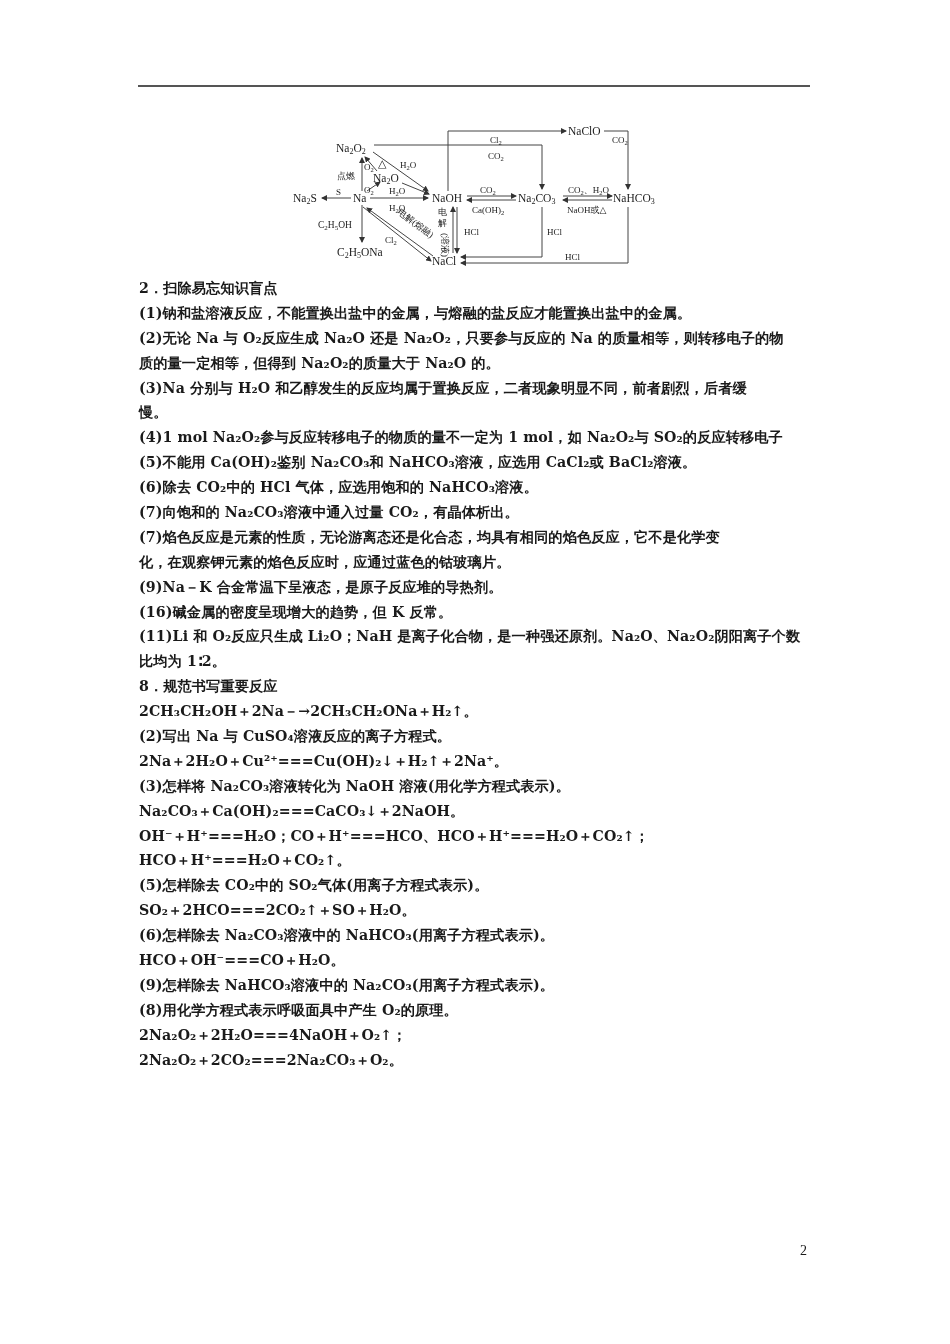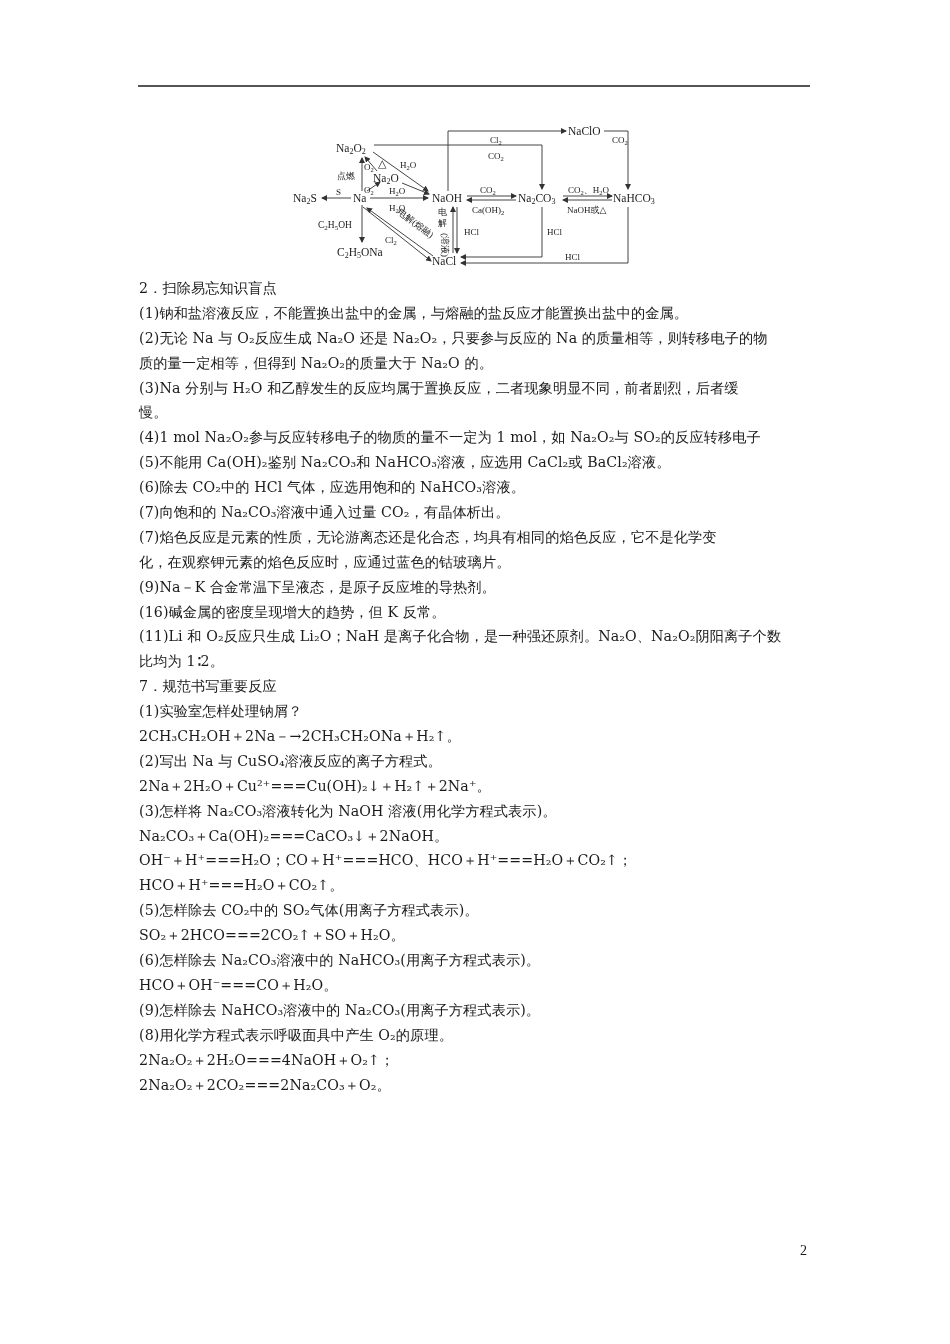--- a/index.html
+++ b/index.html
@@ -4,21 +4,21 @@
 <style>
   html, body { margin: 0; padding: 0; background: #ffffff; }
   body { width: 950px; height: 1344px; position: relative; overflow: hidden;
          font-family: "DejaVu Serif", "Liberation Serif", serif; color: #1a1a1a; }
   .rule { position: absolute; left: 138px; top: 85px; width: 672px; height: 2px; background: #555; }
   .diagram { position: absolute; left: 285px; top: 125px; width: 380px; height: 148px; }
   .diagram svg { width: 380px; height: 148px; display: block; }
   .diagram text { font-family: "Liberation Serif", "DejaVu Serif", serif; fill: #222; }
   .body-text { position: absolute; left: 139px; top: 276px; width: 675px;
                font-size: 14.2px; line-height: 24.9px; letter-spacing: 0.1px; }
-  .line { white-space: nowrap; height: 24.9px; }
+  .line { white-space: nowrap; height: 24.9px; font-weight: bold; }
   .heading { }
   .page-num { position: absolute; left: 800px; top: 1243px; font-size: 14px;
               font-family: "Liberation Serif", serif; }
 </style>
 </head>
 <body>
 
 <div class="rule"></div>
 
 <div class="diagram">
@@ -128,22 +128,21 @@
   <div class="line">(5)不能用 Ca(OH)₂鉴别 Na₂CO₃和 NaHCO₃溶液，应选用 CaCl₂或 BaCl₂溶液。</div>
   <div class="line">(6)除去 CO₂中的 HCl 气体，应选用饱和的 NaHCO₃溶液。</div>
   <div class="line">(7)向饱和的 Na₂CO₃溶液中通入过量 CO₂，有晶体析出。</div>
   <div class="line">(7)焰色反应是元素的性质，无论游离态还是化合态，均具有相同的焰色反应，它不是化学变</div>
   <div class="line">化，在观察钾元素的焰色反应时，应通过蓝色的钴玻璃片。</div>
   <div class="line">(9)Na－K 合金常温下呈液态，是原子反应堆的导热剂。</div>
   <div class="line">(16)碱金属的密度呈现增大的趋势，但 K 反常。</div>
   <div class="line">(11)Li 和 O₂反应只生成 Li₂O；NaH 是离子化合物，是一种强还原剂。Na₂O、Na₂O₂阴阳离子个数</div>
   <div class="line">比均为 1∶2。</div>
 
-  <div class="line heading">7．规范书写重要反应</div>
-  <div class="line">(1)实验室怎样处理钠屑？</div>
+  <div class="line heading">8．规范书写重要反应</div>
   <div class="line">2CH₃CH₂OH＋2Na－→2CH₃CH₂ONa＋H₂↑。</div>
   <div class="line">(2)写出 Na 与 CuSO₄溶液反应的离子方程式。</div>
   <div class="line">2Na＋2H₂O＋Cu²⁺===Cu(OH)₂↓＋H₂↑＋2Na⁺。</div>
   <div class="line">(3)怎样将 Na₂CO₃溶液转化为 NaOH 溶液(用化学方程式表示)。</div>
   <div class="line">Na₂CO₃＋Ca(OH)₂===CaCO₃↓＋2NaOH。</div>
   <div class="line">OH⁻＋H⁺===H₂O；CO＋H⁺===HCO、HCO＋H⁺===H₂O＋CO₂↑；</div>
   <div class="line">HCO＋H⁺===H₂O＋CO₂↑。</div>
   <div class="line">(5)怎样除去 CO₂中的 SO₂气体(用离子方程式表示)。</div>
   <div class="line">SO₂＋2HCO===2CO₂↑＋SO＋H₂O。</div>
   <div class="line">(6)怎样除去 Na₂CO₃溶液中的 NaHCO₃(用离子方程式表示)。</div>

